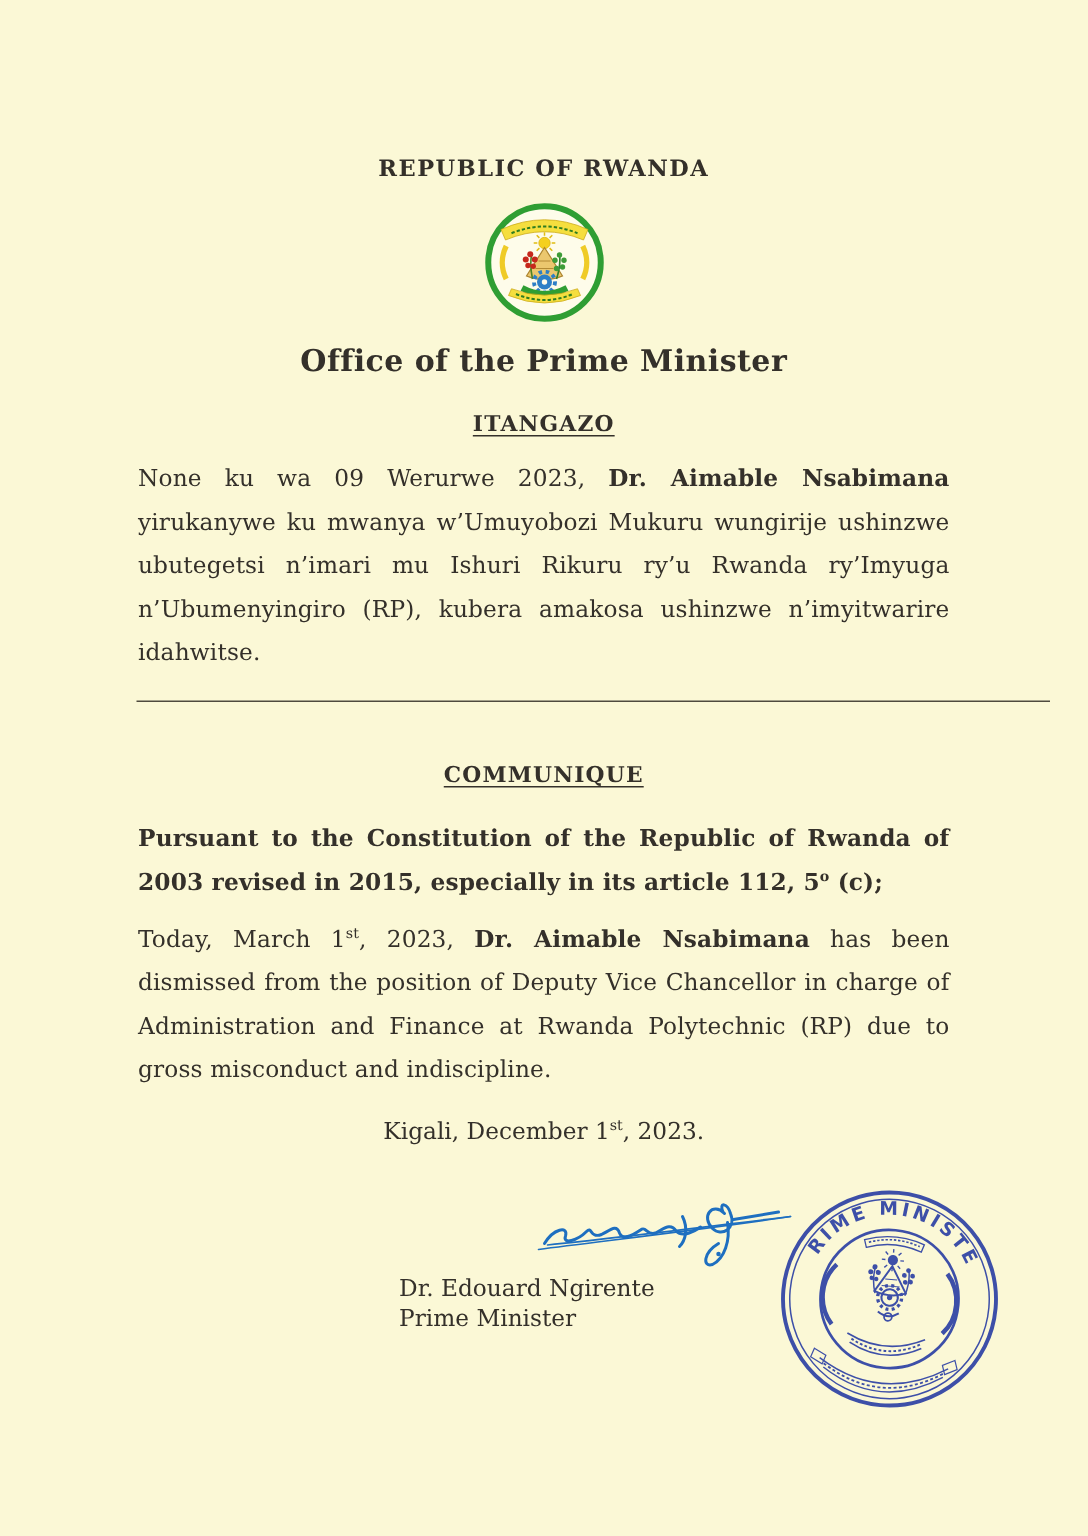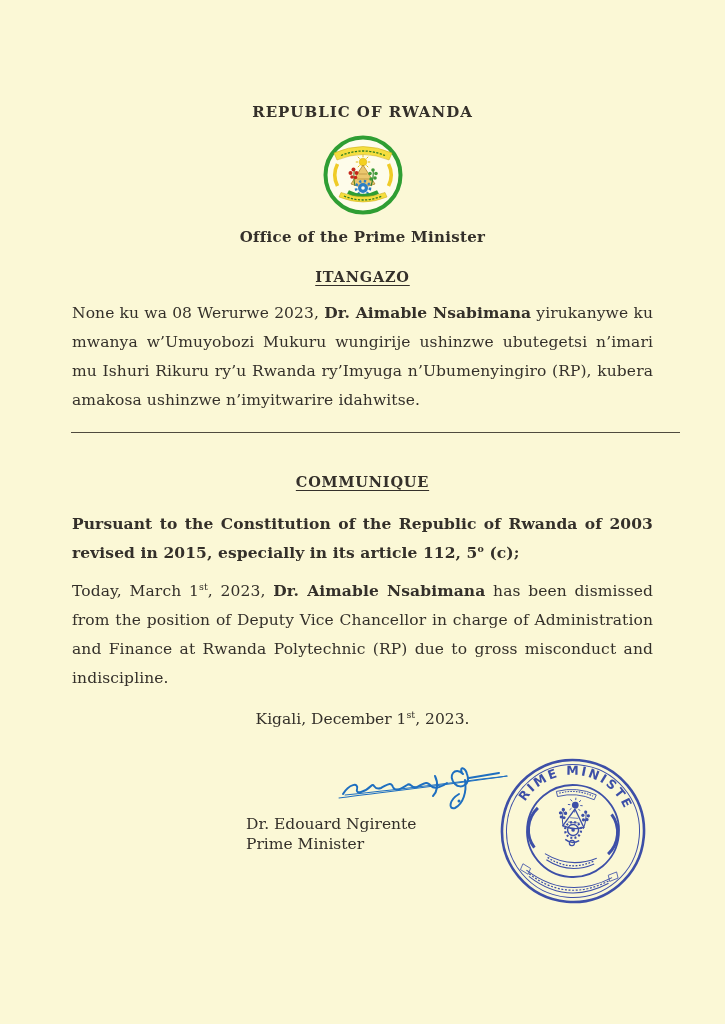--- a/index.html
+++ b/index.html
@@ -2,25 +2,25 @@
 <html style="--paper: #FBF8D6; --ink: #34302A; --signature: #1E6FC0; --stamp: #2D41A4; --emblem_green: #2F9E33; --rule: #4F4B3E;"><head>
 <meta charset="utf-8">
 <style>
   :root{
     --paper:#FBF8D6; --ink:#34302A; --signature:#1E6FC0; --stamp:#2D41A4;
     --emblem_green:#2F9E33; --rule:#4F4B3E;
   }
   *{margin:0;padding:0;box-sizing:border-box;}
   html,body{width:725px;height:1024px;overflow:hidden;}
   body{background:var(--paper);font-family:"DejaVu Serif","Liberation Serif",serif;color:var(--ink);}
-  .page{position:relative;width:725px;height:1024px;padding:103px 72px 0;}
+  .page{position:relative;width:725px;height:1024px;padding:103px 92px 0;}
   .center{text-align:center;}
   .republic{font-size:15px;font-weight:700;letter-spacing:1px;}
   .emblem-wrap{margin-top:13px;text-align:center;line-height:0;}
-  .office{margin-top:12px;font-size:15px;font-weight:700;letter-spacing:.3px;}
+  .office{margin-top:12px;font-size:20px;font-weight:700;letter-spacing:.3px;}
   .sec-head{margin-top:22px;font-size:14.5px;font-weight:700;letter-spacing:.8px;
             text-decoration:underline;text-underline-offset:3px;text-align:center;}
   .para{font-size:15.5px;line-height:29px;text-align:justify;letter-spacing:.1px;}
   .p1{margin-top:21px;} .p2{margin-top:13px;}
   .p3{margin-top:19px;font-weight:bold;} .p4{margin-top:9px;}
   .para b{font-weight:700;}
   sup{font-size:9.5px;line-height:0;vertical-align:6px;}
   .divider{margin-top:17px;margin-left:-1px;width:609px;height:0;
            border:none;border-top:1.4px solid var(--rule);}
   .communique{margin-top:40px;}
@@ -93,21 +93,21 @@
       <path class="em-banner" d="M17 63 Q41 73 65 63 L63 58.5 Q41 67 19 58.5 Z"></path>
       <path class="em-bantext" d="M22 62 Q41 70 60 62"></path>
     </svg>
   </div>
 
   <div class="office center">Office of the Prime Minister</div>
 
   <div class="sec-head center">ITANGAZO</div>
 
 
-  <p class="para p2"><span>None ku wa 08 Werurwe 2023, </span><b>Dr. Aimable Nsabimana</b><span> yirukanywe ku mwanya w’Umuyobozi Mukuru wungirije ushinzwe ubutegetsi n’imari mu Ishuri Rikuru ry’u Rwanda ry’Imyuga n’Ubumenyingiro (RP), kubera amakosa ushinzwe n’imyitwarire idahwitse.</span></p>
+  <p class="para p2"><span>None ku wa 09 Werurwe 2023, </span><b>Dr. Aimable Nsabimana</b><span> yirukanywe ku mwanya w’Umuyobozi Mukuru wungirije ushinzwe ubutegetsi n’imari mu Ishuri Rikuru ry’u Rwanda ry’Imyuga n’Ubumenyingiro (RP), kubera amakosa ushinzwe n’imyitwarire idahwitse.</span></p>
 
   <hr class="divider">
 
   <div class="sec-head center communique">COMMUNIQUE</div>
 
   <p class="para p3"><span>Pursuant to the Constitution of the Republic of Rwanda of 2003 revised in 2015, especially in its article 112, 5</span><sup>o</sup><span> (c);</span></p>
 
   <p class="para p4"><span>Today, March 1</span><sup>st</sup><span>, 2023, </span><b>Dr. Aimable Nsabimana</b><span> has been dismissed from the position of Deputy Vice Chancellor in charge of Administration and Finance at Rwanda Polytechnic (RP) due to gross misconduct and indiscipline.</span></p>
 
   <div class="dateline center"><span>Kigali, December 1</span><sup>st</sup><span>, 2023.</span></div>

